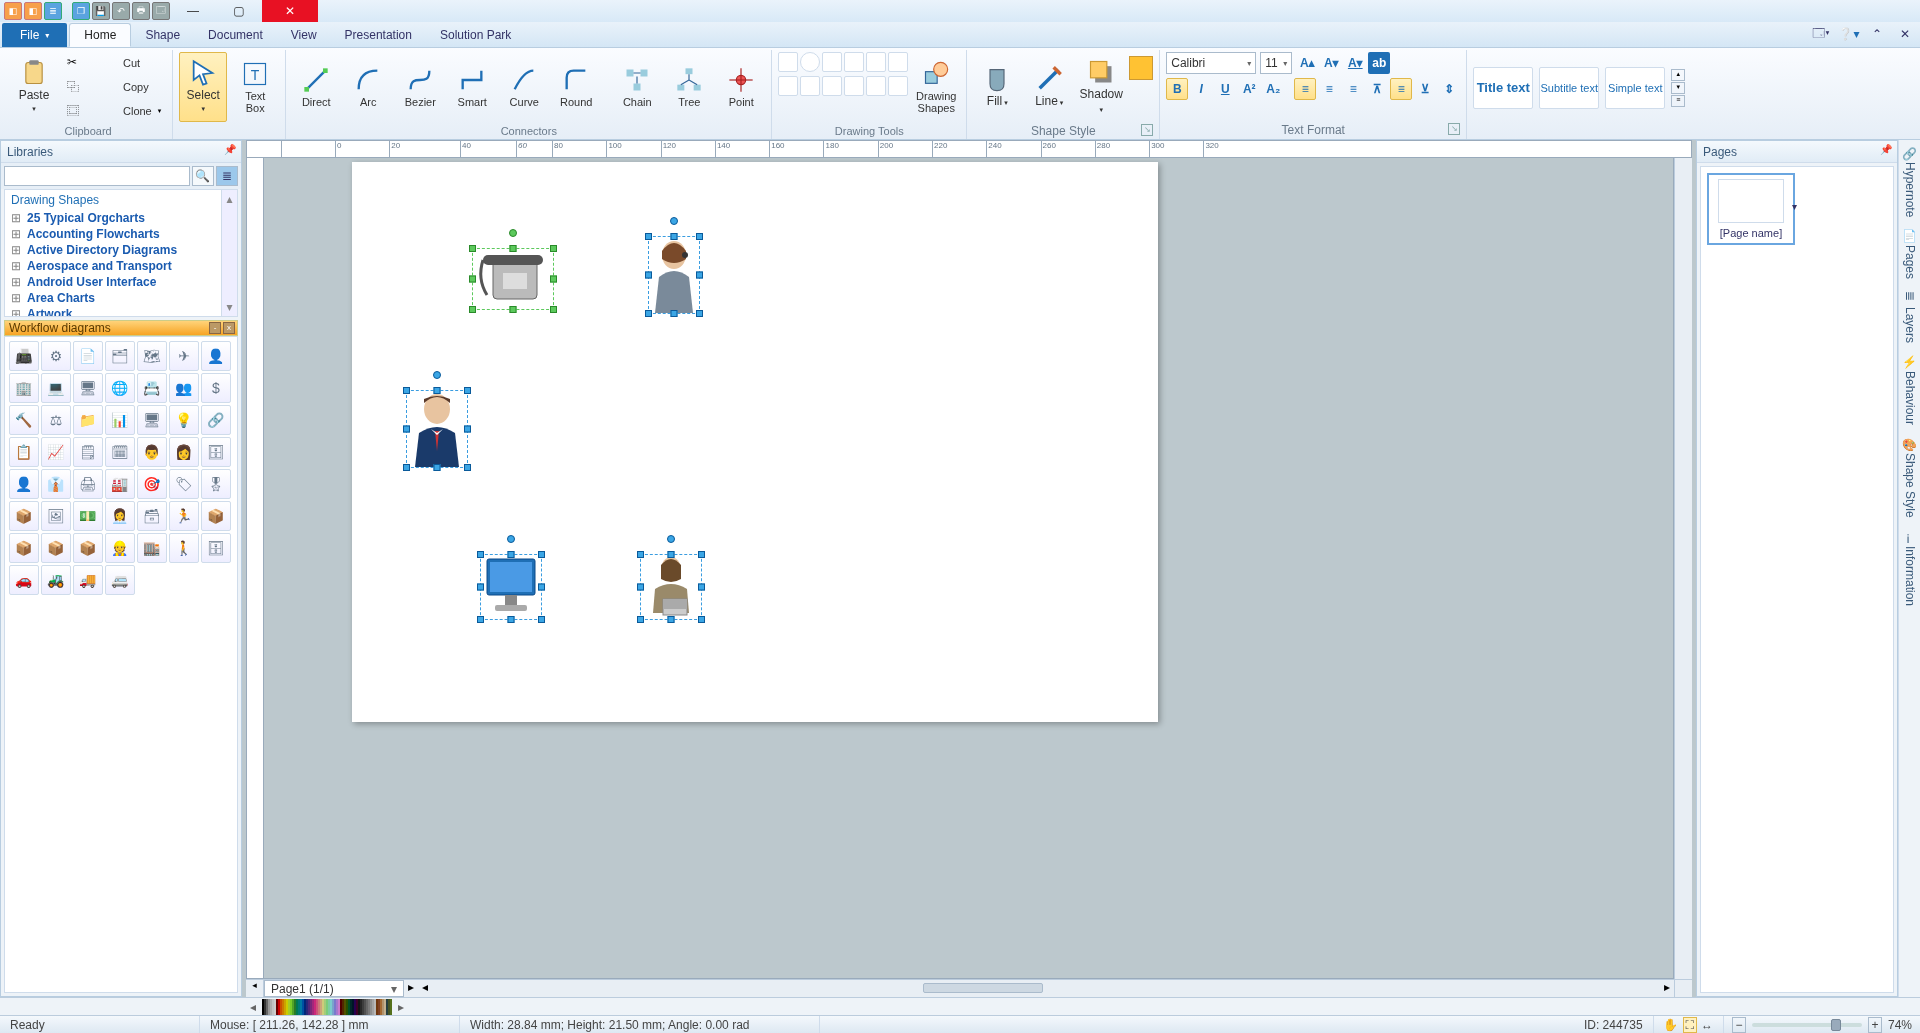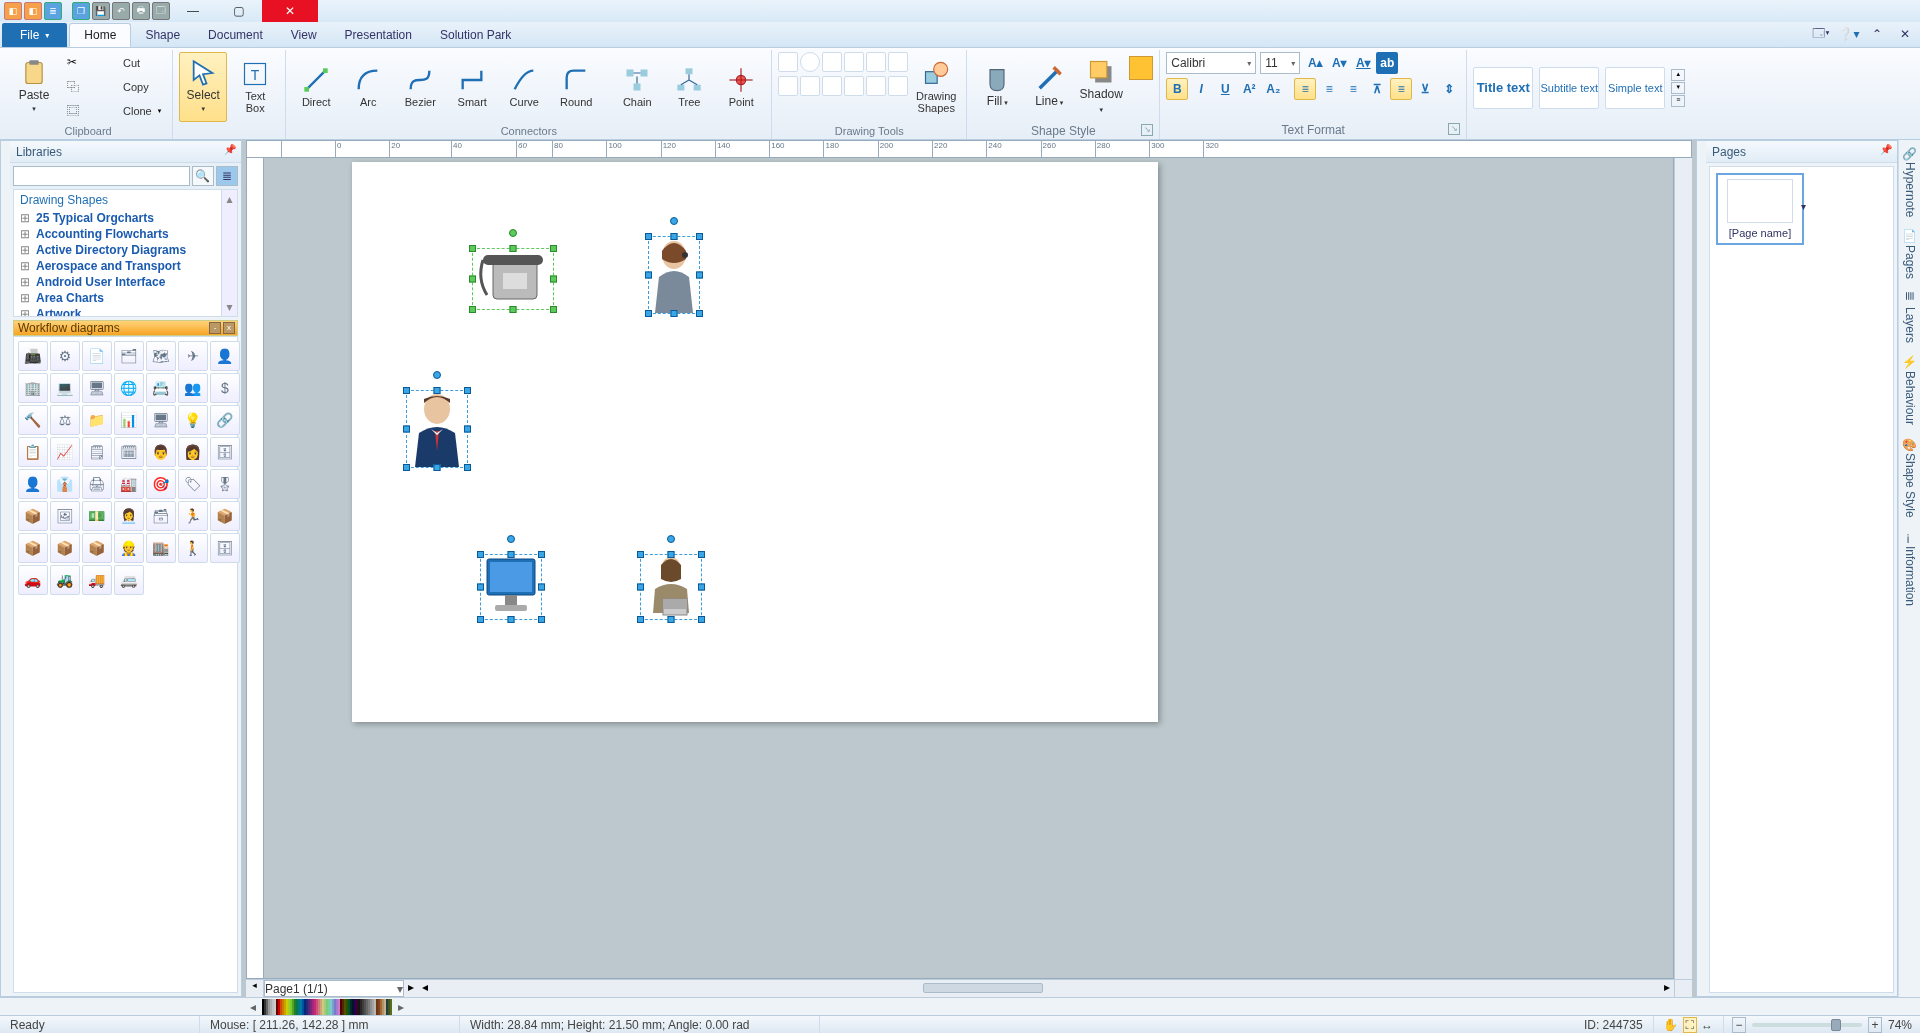--- a/index.html
+++ b/index.html
@@ -45,21 +45,21 @@
 .combo{height:22px;border:1px solid #abc;background:#fff;display:flex;align-items:center;padding:8px 4px;font-size:11px;color:#333;}
 .combo .caret{margin-left:auto;color:#666;font-size:8px;}
 .txt-tools{display:flex;gap:2px;align-items:center;}
 .txt-tools .tbtn{width:22px;height:22px;border:1px solid transparent;display:flex;align-items:center;justify-content:center;color:#1f6fb5;font-weight:bold;border-radius:2px;}
 .txt-tools .tbtn.on{background:linear-gradient(#fff1c0,#ffe08a);border-color:#e0b84a;}
 .style-card{width:60px;height:42px;border:1px solid #cfdceb;background:#fff;display:flex;align-items:center;justify-content:center;color:#1f6fb5;font-size:11px;text-align:center;line-height:12px;border-radius:2px;}
 .style-card.title{font-weight:bold;font-size:13px;}
 
 
 .body { position:absolute; top:140px; bottom:36px; left:0; right:0; display:flex; background:#bcc8cd;}
-.panel { background:#eef3f8; border:1px solid #b8cde0; display:flex;flex-direction:column;padding-left:9px;}
+.panel { background:#eef3f8; border:1px solid #b8cde0; display:flex;flex-direction:column;}
 .panel-header{height:22px;background:linear-gradient(#f4f9fd,#e1ecf6);border-bottom:1px solid #cfdceb;display:flex;align-items:center;padding:0 6px;color:#3a5a7a;position:relative;}
 .panel-header .pin{position:absolute;right:4px;top:3px;color:#6a7a8a;font-size:10px;}
 
 
 .left-panel{width:242px;}
 .lib-search{display:flex;padding:3px;gap:2px;background:#e7eff7;}
 .lib-search input{flex:1;border:1px solid #abc;height:20px;padding:0 4px;font-size:11px;}
 .lib-search .sbtn{width:22px;height:20px;border:1px solid #abc;background:#f5f9fc;display:flex;align-items:center;justify-content:center;color:#336;}
 .lib-search .sbtn.on{background:#9cc8eb;}
 .tree{background:#fff;border:1px solid #cfdceb;margin:0 3px 3px 3px;height:128px;overflow:hidden;position:relative;}
@@ -85,21 +85,21 @@
 .sel .h{position:absolute;width:7px;height:7px;background:#3ba6e5;border:1px solid #0a5a9a;}
 .sel.green .h{background:#5cc95c;border-color:#2a8a2a;}
 .sel.green{border-color:#5cc95c;}
 .sel .rot{position:absolute;left:50%;top:-20px;width:8px;height:8px;border-radius:50%;background:#3ba6e5;border:1px solid #0a5a9a;transform:translateX(-50%);}
 .sel.green .rot{background:#5cc95c;border-color:#2a8a2a;}
 .sel .h.tl{left:-4px;top:-4px;} .sel .h.tr{right:-4px;top:-4px;} .sel .h.bl{left:-4px;bottom:-4px;} .sel .h.br{right:-4px;bottom:-4px;}
 .sel .h.tm{left:50%;top:-4px;transform:translateX(-50%);} .sel .h.bm{left:50%;bottom:-4px;transform:translateX(-50%);}
 .sel .h.ml{left:-4px;top:50%;transform:translateY(-50%);} .sel .h.mr{right:-4px;top:50%;transform:translateY(-50%);}
 .vscroll{width:18px;background:#e8eef4;border-left:1px solid #bcd;}
 .hscroll-row{height:18px;display:flex;background:#e8eef4;border-top:1px solid #bcd;}
-.page-tab{width:140px;border:1px solid #abc;background:#fff;display:flex;align-items:center;padding:0 0;font-size:11px;color:#333;}
+.page-tab{width:140px;border:1px solid #abc;background:#fff;display:flex;align-items:center;padding:0 6px;font-size:11px;color:#333;}
 .page-tab .caret{margin-left:auto;color:#666;}
 .hscroll{flex:1;background:#e8eef4;position:relative;}
 .hscroll .thumb{position:absolute;left:40%;width:120px;top:3px;height:10px;background:#cdd8e2;border:1px solid #abc;border-radius:2px;}
 .corner{width:18px;border-left:1px solid #bcd;}
 
 
 .right-panel{width:202px;}
 .page-thumbs{padding:6px;flex:1;background:#fff;margin:3px;border:1px solid #cfdceb;}
 .thumb{width:88px;border:2px solid #6aa6e0;background:#fff;padding:4px;display:flex;flex-direction:column;align-items:center;gap:4px;}
 .thumb .pv{width:66px;height:44px;background:#fff;border:1px solid #cfdceb;position:relative;}
@@ -376,21 +376,21 @@
     <div class="group-label"><span>Shape Style</span><span class="launcher">↘</span></div>
   </div>
 
   <div class="group" style="min-width:280px;">
     <div class="group-body" style="flex-direction:column;gap:4px;align-items:stretch;">
       <div style="display:flex;gap:4px;">
         <div class="combo" style="width:90px;">
             <span>Calibri</span>
             <span class="caret">▾</span>
           </div>
-        <div class="combo" style="width:40px;">
+        <div class="combo" style="width:32px;">
             <span>11</span>
             <span class="caret">▾</span>
           </div>
         <div class="txt-tools">
           <div class="tbtn" title="grow">A▴</div>
           <div class="tbtn">A▾</div>
           <div class="tbtn" style="text-decoration:underline;">A▾</div>
           <div class="tbtn" style="background:#1f6fb5;color:#fff;">ab</div>
         </div>
       </div>
@@ -518,21 +518,21 @@
         <div class="s">🚚</div>
         <div class="s">🚐</div>
     </div>
   </div>
 
   <div class="canvas-area">
     <div class="ruler-h">
         <div class="tick" style="left: 33.7239px;"></div>
         <div class="tick" style="left: 88px;">0</div>
         <div class="tick" style="left: 142.276px;">20</div>
-        <div class="tick" style="left: 204px;">40</div>
+        <div class="tick" style="left: 213px;">40</div>
         <div class="tick" style="left: 269px; font-style: italic;">60</div>
         <div class="tick" style="left: 305.104px;">80</div>
         <div class="tick" style="left: 359.38px;">100</div>
         <div class="tick" style="left: 413.657px;">120</div>
         <div class="tick" style="left: 467.933px;">140</div>
         <div class="tick" style="left: 522.209px;">160</div>
         <div class="tick" style="left: 576.485px;">180</div>
         <div class="tick" style="left: 630.761px;">200</div>
         <div class="tick" style="left: 685.037px;">220</div>
         <div class="tick" style="left: 739.313px;">240</div>

